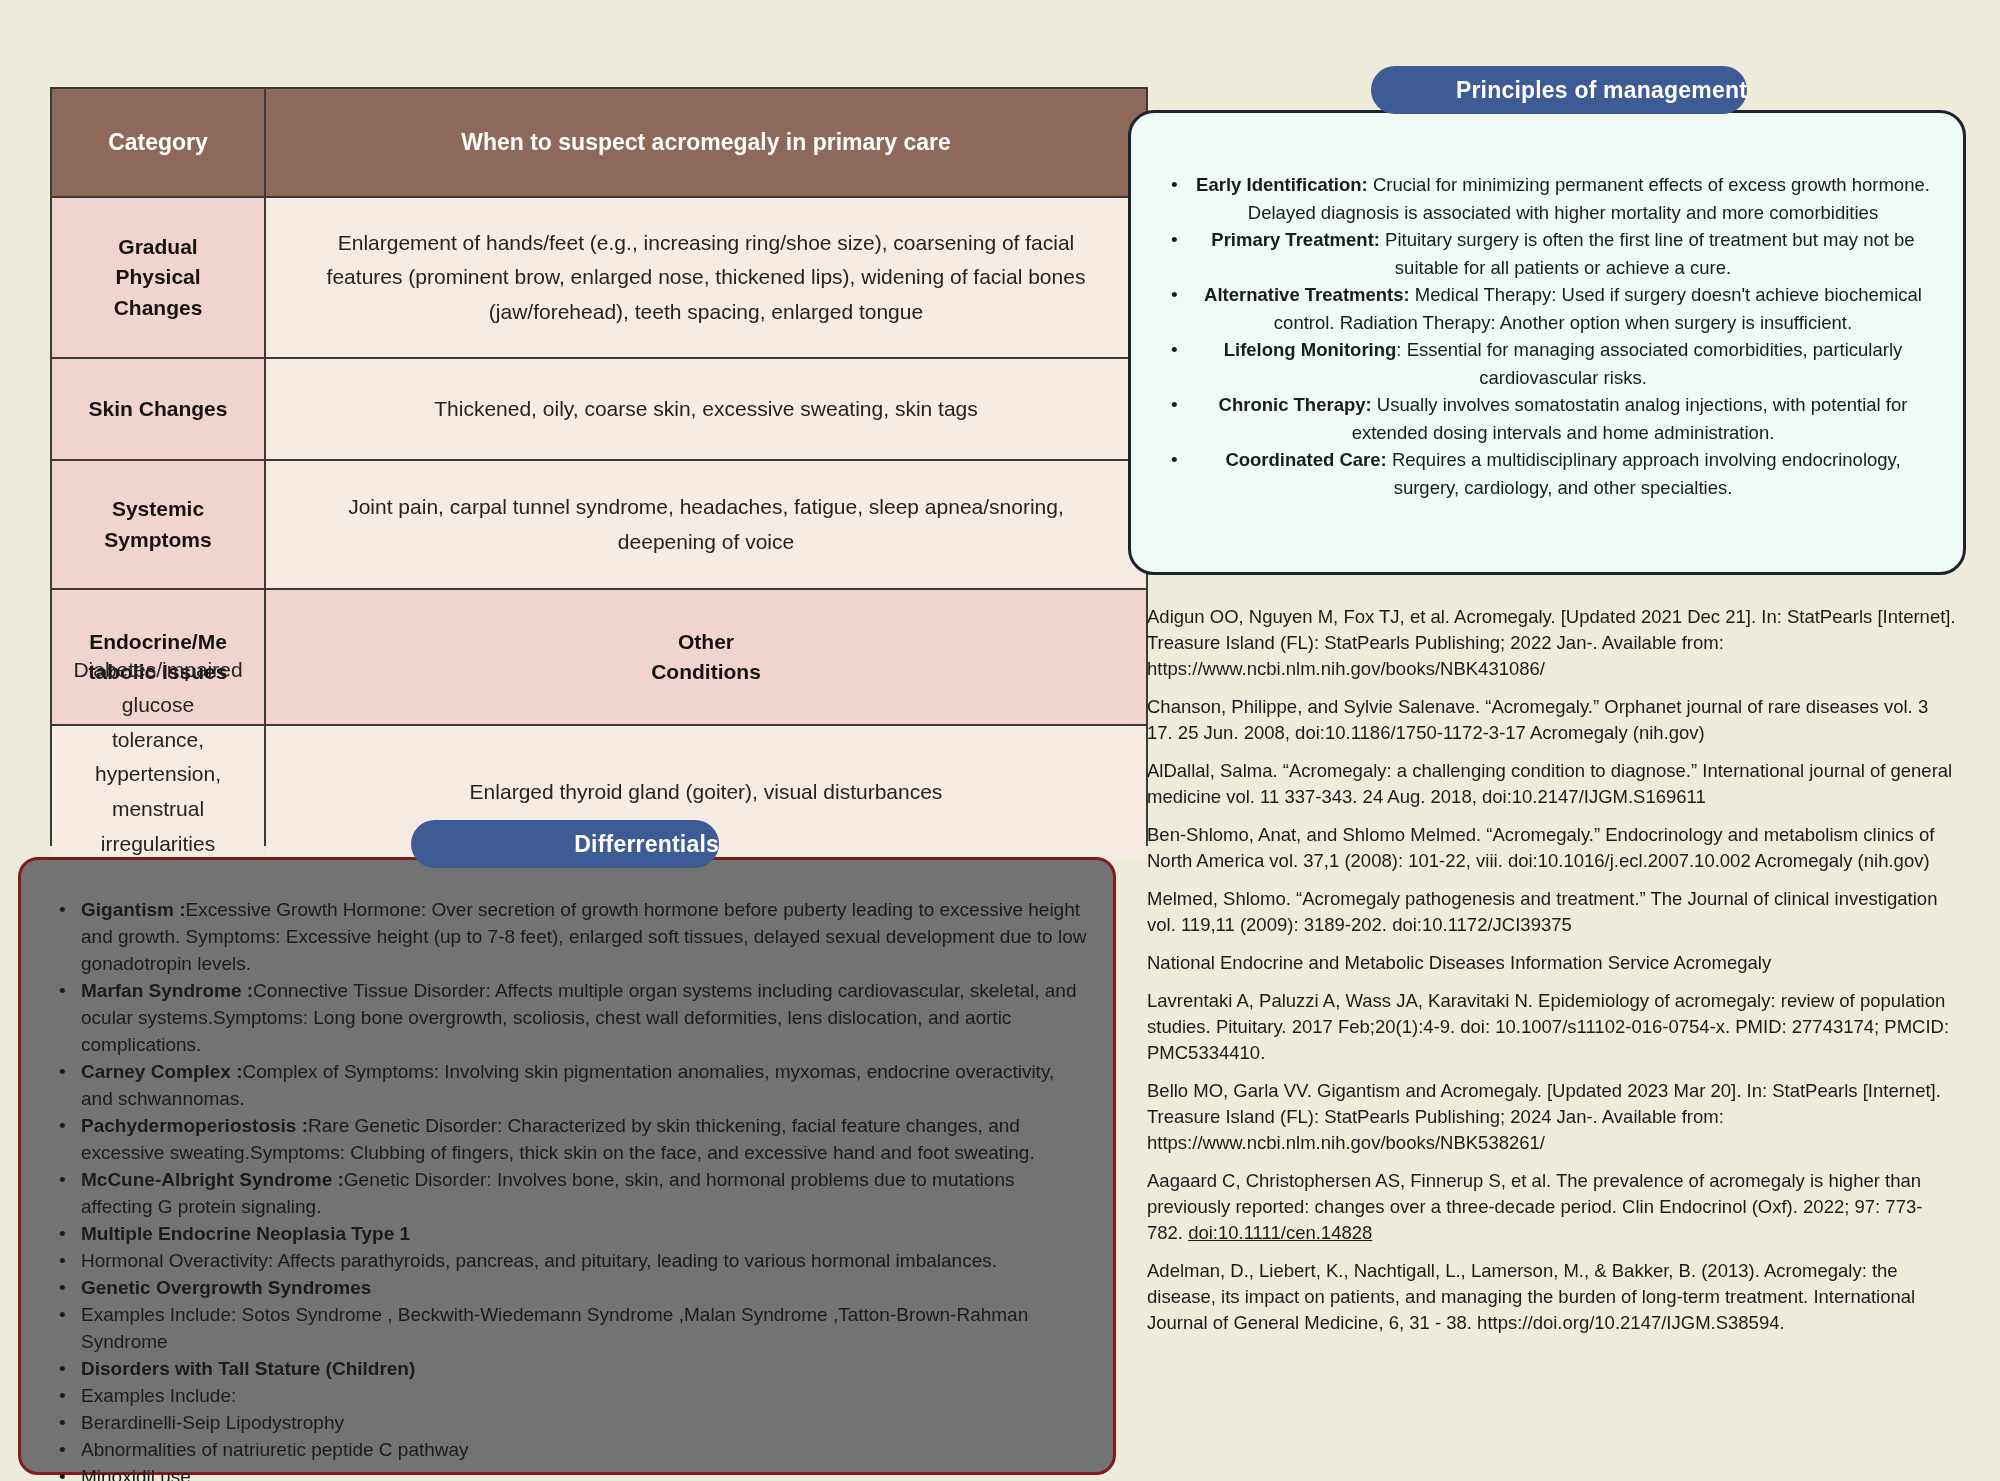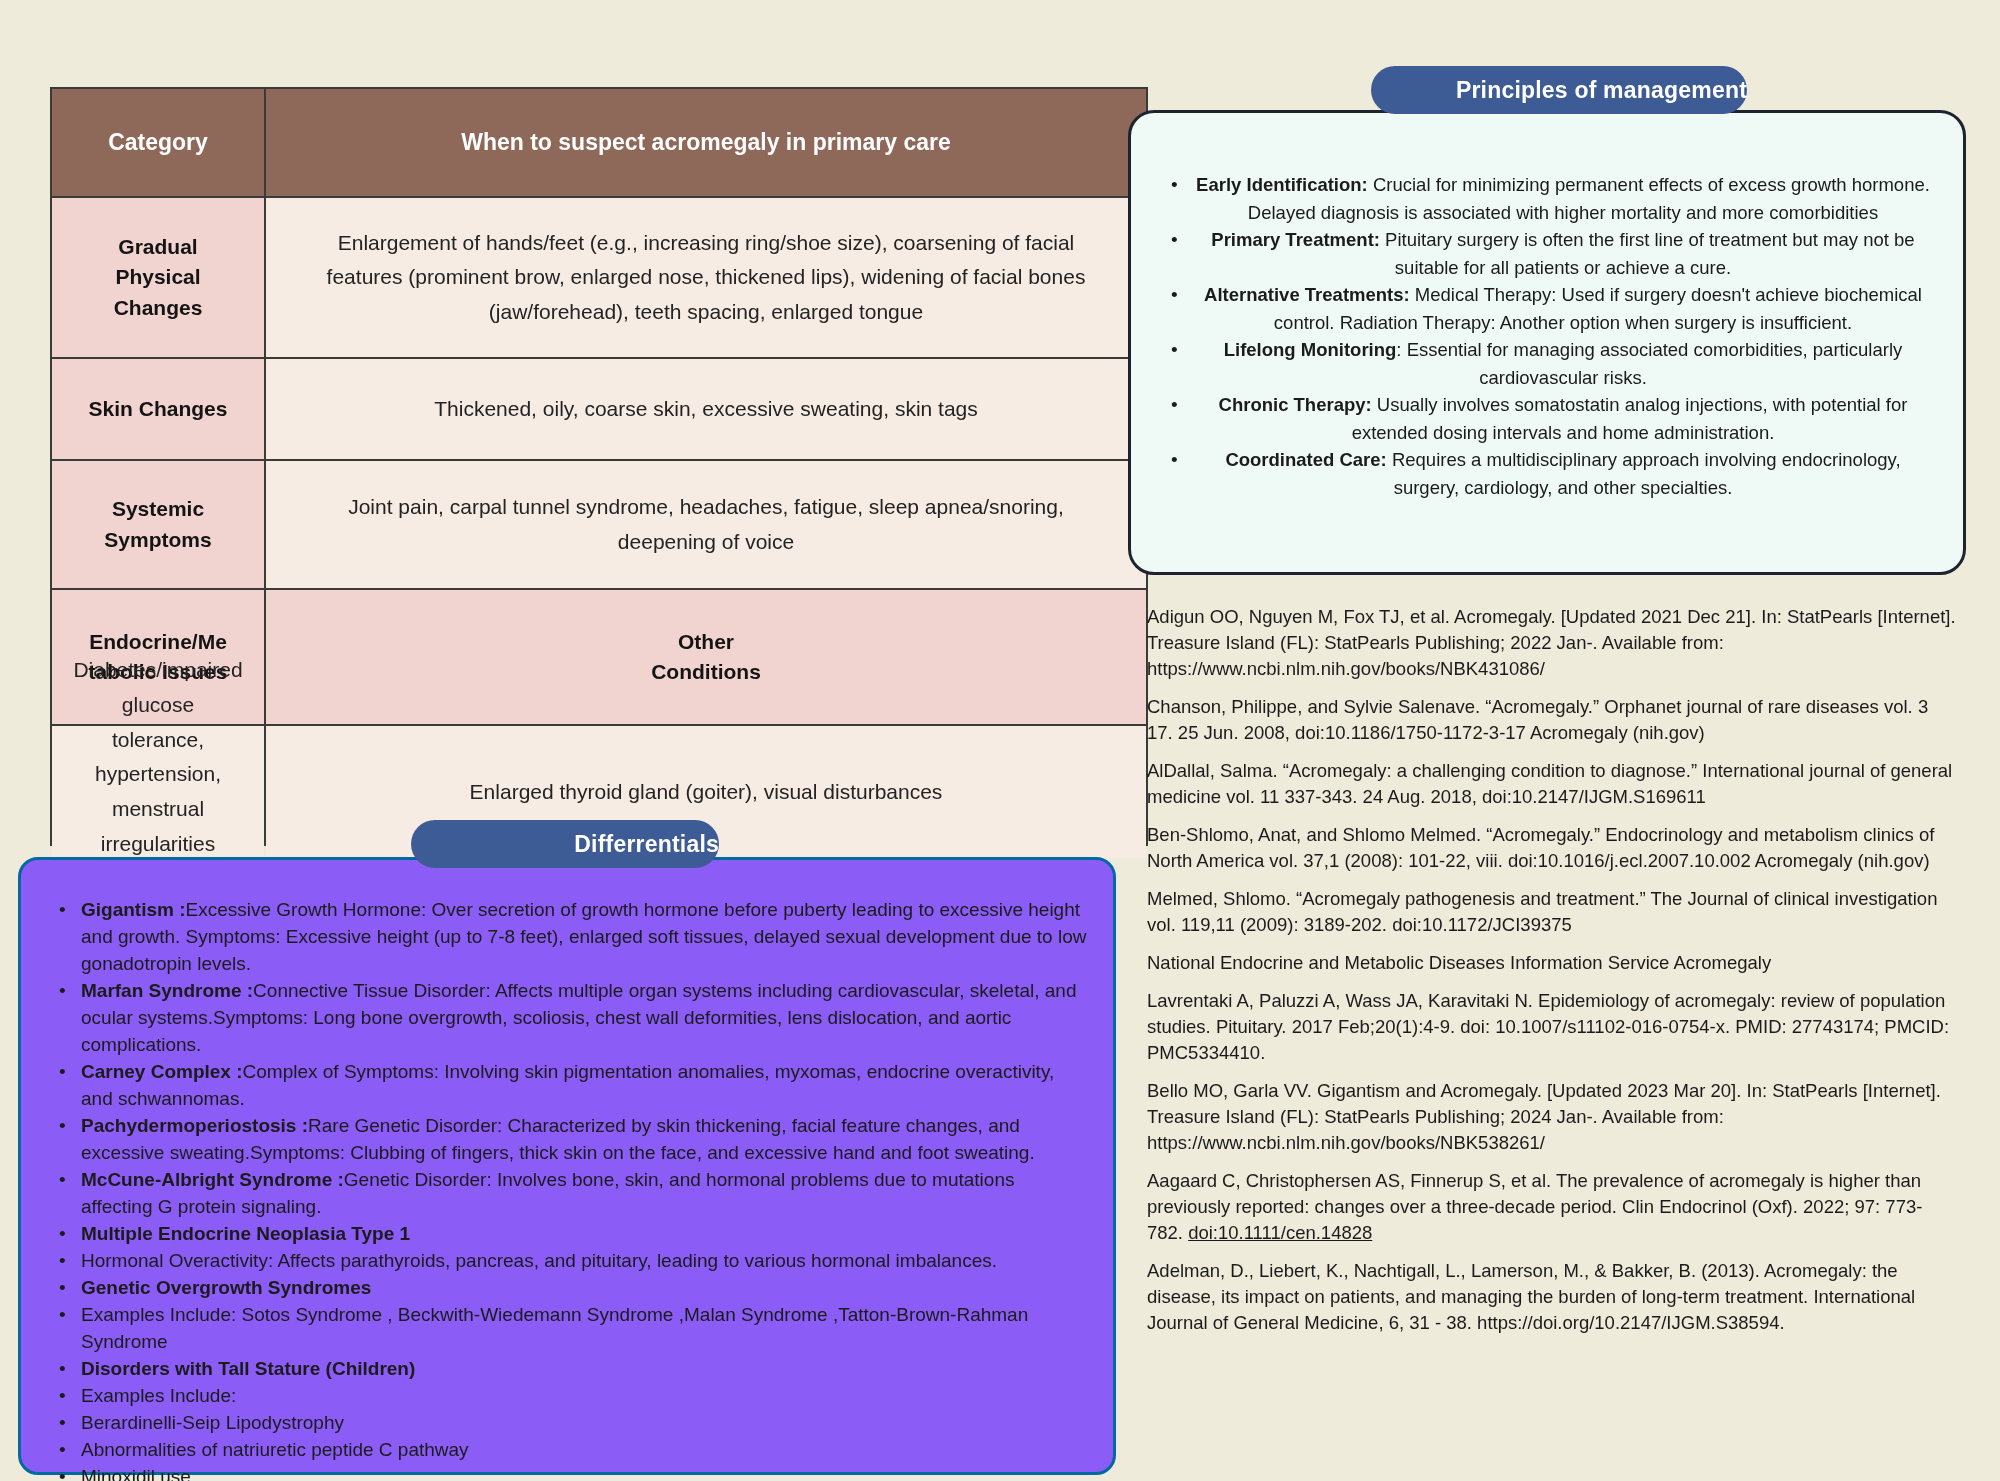--- a/index.html
+++ b/index.html
@@ -46,21 +46,21 @@
     background:#3D5B94;color:#ffffff;
     display:flex;align-items:center;justify-content:flex-end;
     font-weight:bold;font-size:23px;letter-spacing:.2px;
     z-index:3;box-sizing:border-box;
   }
   .pill.diff{left:411px;top:820px;width:308px;}
   .pill.mgmt{left:1371px;top:66px;width:376px;}
   
   .diff-box{
     position:absolute;left:18px;top:857px;width:1098px;height:618px;
-    background:#8b5cf6;border:3px solid #0369a1;border-radius:20px;
+    background:#737373;border:3px solid #7f1d1d;border-radius:20px;
     box-sizing:border-box;
     padding:36px 26px 4px 26px;
     z-index:1;
   }
   .bullet{
     position:relative;
     padding-left:34px;
     font-size:19px;line-height:27px;color:#1b1b1b;
   }
   .bullet::before{

